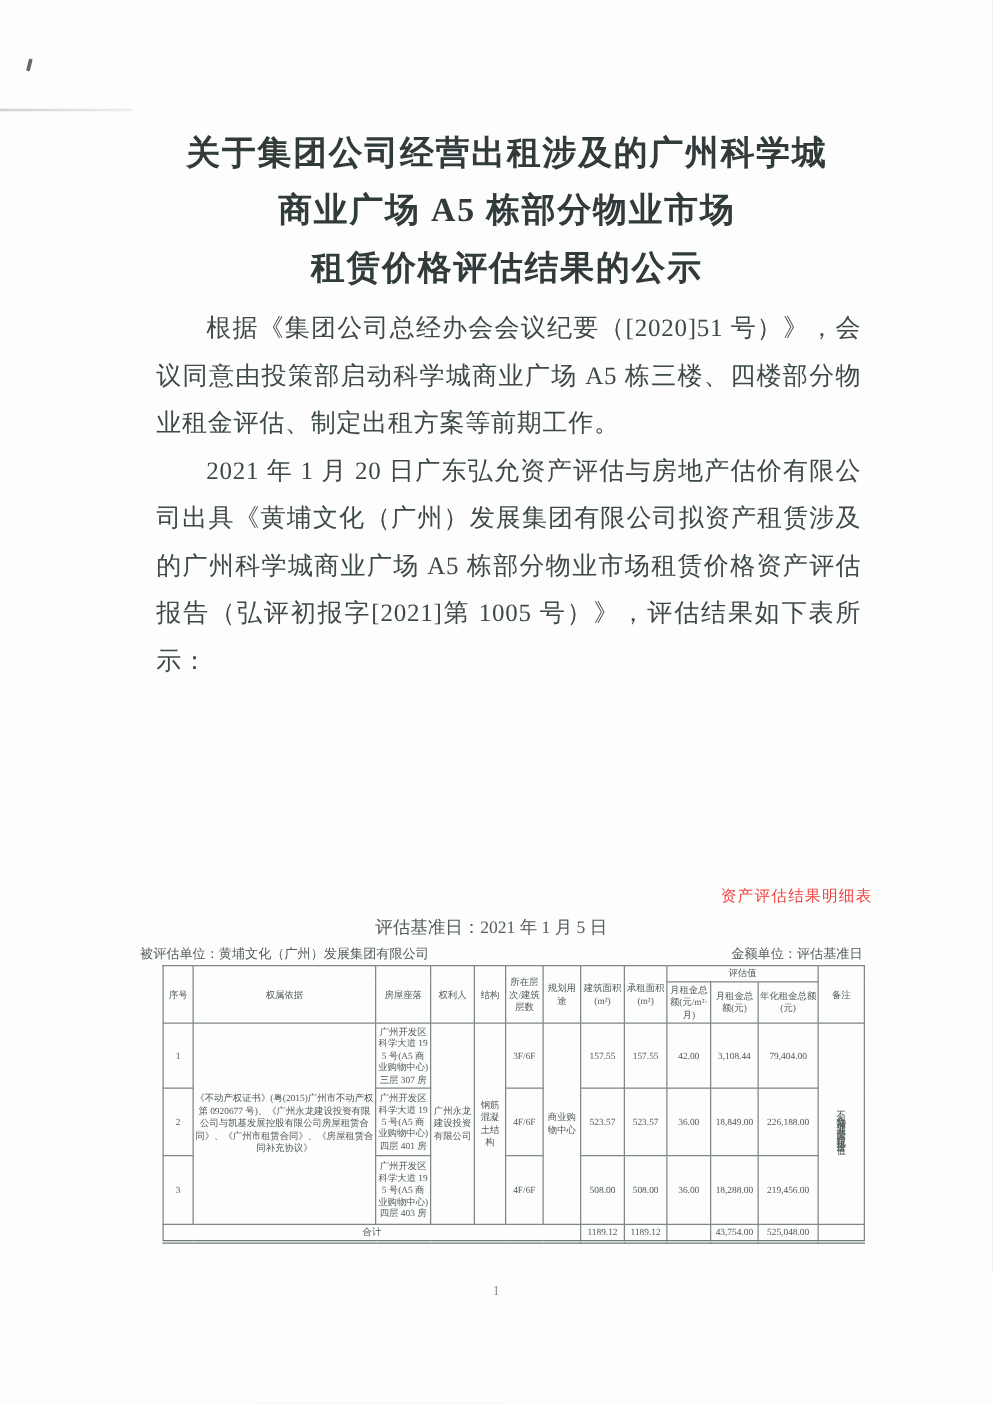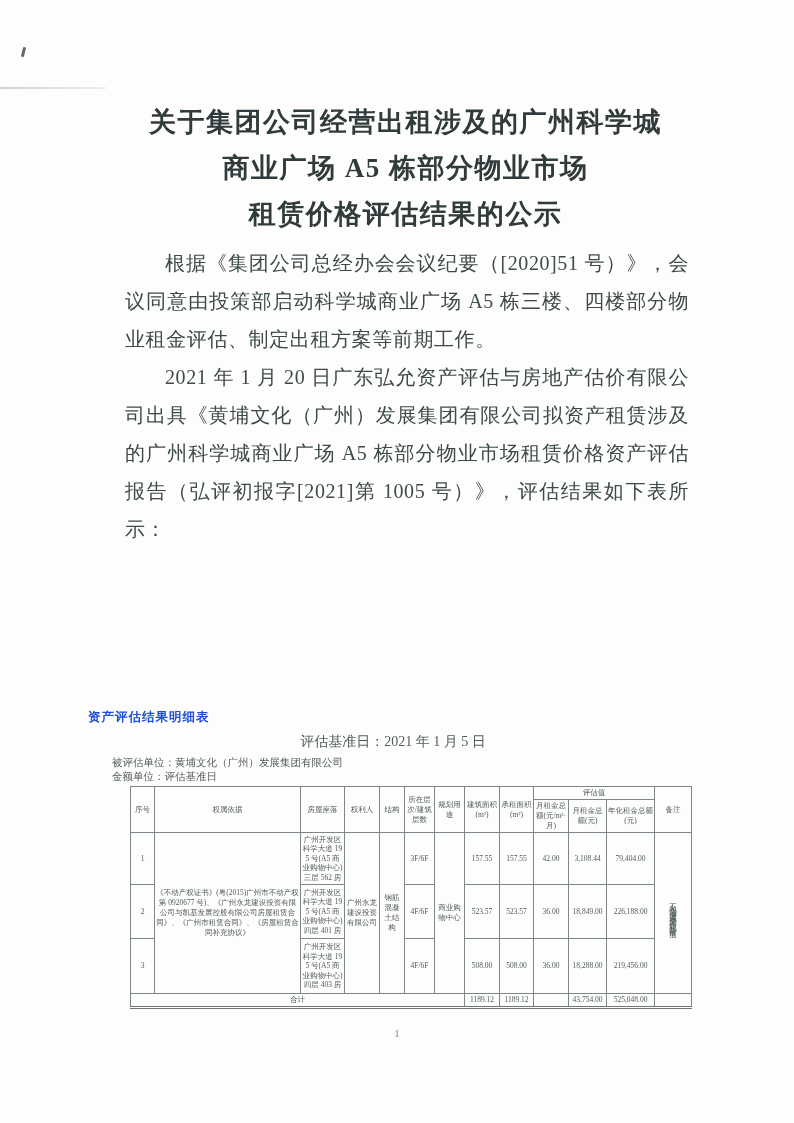--- a/index.html
+++ b/index.html
@@ -34,31 +34,30 @@
     font-size:20px;line-height:38px;letter-spacing:.6px;
     text-align:justify;color:#3e4949;
   }
   .body-text p{margin:0;text-indent:2em;}
   
   .table-section{
     position:absolute;top:709px;left:88px;width:610px;
     color:#4c5656;
   }
   .tbl-title{
-    text-align:left;font-weight:700;font-size:12.5px;letter-spacing:1px;
-    color:#1d4ed8;margin:0 0 7px 0;
+    text-align:right;font-weight:400;font-size:12.5px;letter-spacing:1px;
+    color:#ef4444;margin:0 0 7px 0;
   }
   .tbl-basedate{
     text-align:center;font-size:14px;margin:0 0 5px 0;color:#525c5c;
   }
   .tbl-unitline{
     display:flex;justify-content:space-between;
     font-size:10.5px;color:#525c5c;
     padding:0 8px 2px 24px;
-    flex-direction:column;
   }
   table.atable{
     margin-left:42px;width:561px;
     border-collapse:collapse;table-layout:fixed;
     font-size:7.5px;line-height:10px;
     color:#4f5a5a;
     border-bottom:3px double #6f7878;
   }
   table.atable td{
     border:1px solid #7d8787;
@@ -144,21 +143,21 @@
       </tr>
       <tr class="hrow2">
         <td>月租金总额(元/m²·月)</td>
         <td>月租金总额(元)</td>
         <td>年化租金总额(元)</td>
       </tr>
 
       <tr class="drow1">
         <td>1</td>
         <td rowspan="3" class="basis-cell">《不动产权证书》(粤(2015)广州市不动产权第 0920677 号)、《广州永龙建设投资有限公司与凯基发展控股有限公司房屋租赁合同》、《广州市租赁合同》、《房屋租赁合同补充协议》</td>
-        <td class="loc-cell">广州开发区科学大道 195 号(A5 商业购物中心)三层 562 房</td>
+        <td class="loc-cell">广州开发区科学大道 195 号(A5 商业购物中心)三层 307 房</td>
         <td rowspan="3">广州永龙建设投资有限公司</td>
         <td rowspan="3">钢筋混凝土结构</td>
         <td>3F/6F</td>
         <td rowspan="3">商业购物中心</td>
         <td>157.55</td>
         <td>157.55</td>
         <td>42.00</td>
         <td>3,108.44</td>
         <td>79,404.00</td>
         <td rowspan="3" class="remark-cell">

